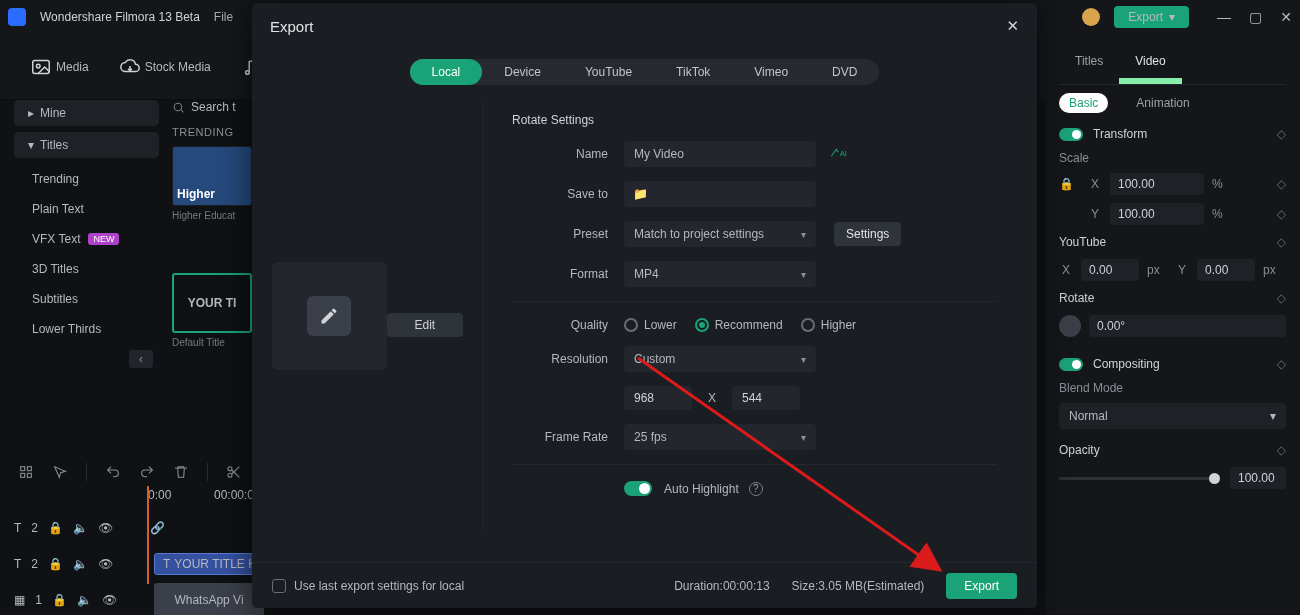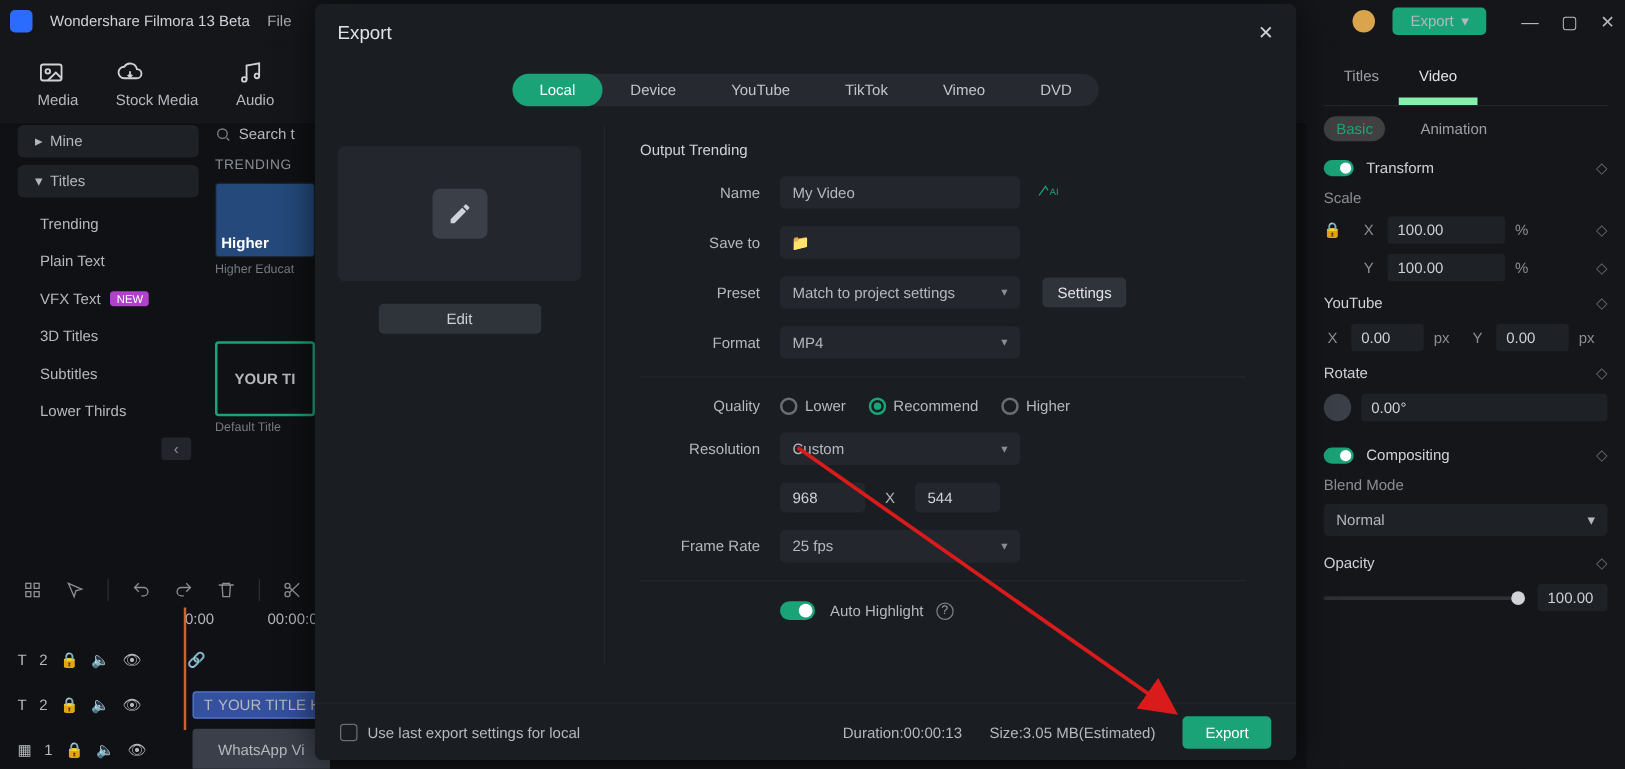--- a/index.html
+++ b/index.html
@@ -7,21 +7,21 @@
 .titlebar{height:34px;background:#14161a;display:flex;align-items:center;padding:0 8px;gap:14px}
 .app-icon{width:18px;height:18px;border-radius:4px;background:#2a6cff;display:inline-block}
 .titlebar .title{color:#cfd2d7}
 .titlebar .menu{color:#a8abb0;cursor:pointer}
 .titlebar-spacer{flex:1}
 .avatar{width:18px;height:18px;border-radius:50%;background:#d9a44c}
 .export-btn{background:#1aa376;color:#fff;padding:4px 14px;border-radius:4px;display:flex;align-items:center;gap:6px;cursor:pointer}
 .wctrl{display:flex;gap:18px;margin-left:14px;color:#9ca0a6}
 .wctrl span{cursor:pointer;font-size:14px}
 .toolbar{height:66px;background:#14161a;display:flex;align-items:center;gap:30px;padding:0 30px;border-bottom:1px solid #0c0e10}
-.tb-item{display:flex;flex-direction:column;align-items:flex-start;gap:4px;color:#cfd2d7;cursor:pointer}
+.tb-item{display:flex;flex-direction:row;align-items:center;gap:4px;color:#cfd2d7;cursor:pointer}
 .tb-item svg{width:22px;height:22px}
 .leftcol{position:absolute;left:14px;top:100px;width:145px}
 .pill{background:#1e2126;color:#cfd2d7;padding:6px 14px;border-radius:5px;margin-bottom:6px;display:flex;align-items:center;gap:6px;cursor:pointer}
 .side-item{padding:8px 18px;color:#8b8f95;cursor:pointer;display:flex;align-items:center;gap:8px}
 .side-item.active{color:#1aa376}
 .badge-new{background:#b042c9;color:#fff;font-size:9px;padding:1px 5px;border-radius:3px}
 .chev-box{background:#22252b;width:24px;height:18px;border-radius:3px;display:flex;align-items:center;justify-content:center;margin-left:115px;margin-top:6px;color:#8b8f95;cursor:pointer}
 .midcol{position:absolute;left:172px;top:100px;width:90px}
 .searchbar{display:flex;align-items:center;gap:6px;color:#7a7d83;margin-bottom:12px}
 .section-label{font-size:11px;letter-spacing:.5px;color:#8b8f95;margin:8px 0}
@@ -42,21 +42,21 @@
 .video-clip{width:110px;height:34px;background:#3a3f49;border-radius:3px;display:flex;align-items:center;justify-content:center;color:#cfd2d7;font-size:9px}
 .modal{position:absolute;left:252px;top:3px;width:785px;height:605px;background:#1a1d22;border-radius:6px;box-shadow:0 0 30px rgba(0,0,0,.6);z-index:50;overflow:hidden}
 .modal-head{display:flex;align-items:center;padding:14px 18px}
 .modal-head .title{font-size:15px;color:#e0e2e6}
 .modal-close{margin-left:auto;cursor:pointer;color:#cfd2d7;font-size:15px}
 .seg{display:flex;justify-content:center;padding:10px 0 16px}
 .seg-track{background:#262a30;border-radius:18px;display:flex}
 .seg-item{padding:6px 22px;color:#c2c5ca;cursor:pointer}
 .seg-item.active{background:#1aa376;color:#fff;border-radius:18px}
 .modal-body{display:flex;height:430px}
-.preview-col{width:232px;padding:16px 20px;display:flex;flex-direction:column;align-items:center;border-right:1px solid #23262c}
+.preview-col{width:232px;padding:16px 20px;display:flex;flex-direction:row;align-items:center;border-right:1px solid #23262c}
 .preview-box{width:195px;height:108px;background:#23262c;border-radius:6px;display:flex;align-items:center;justify-content:center}
 .pencil-box{width:44px;height:40px;background:#3a3f48;border-radius:6px;display:flex;align-items:center;justify-content:center}
 .edit-btn{margin-top:18px;width:130px;background:#2f333a;color:#cfd2d7;text-align:center;padding:5px 0;border-radius:4px;cursor:pointer}
 .settings-col{flex:1;padding:12px 40px 12px 28px;overflow:auto;position:relative}
 .settings-col::-webkit-scrollbar{width:6px}
 .settings-col::-webkit-scrollbar-thumb{background:#34383f;border-radius:3px}
 .h2{color:#cfd2d7;margin-bottom:14px}
 .row{display:flex;align-items:center;margin-bottom:14px}
 .row .lbl{width:112px;text-align:right;padding-right:16px;color:#b5b8bd}
 .inp{flex:1;background:#23262c;color:#cfd2d7;padding:6px 10px;border-radius:4px;display:flex;align-items:center;justify-content:space-between;max-width:192px}
@@ -81,21 +81,21 @@
 .foot-spacer{flex:1}
 .foot-txt{margin-right:22px;color:#b5b8bd}
 .exp-final{background:#1aa376;color:#fff;padding:6px 18px;border-radius:4px;cursor:pointer}
 .arrow-svg{position:absolute;top:352px;left:632px;z-index:60;pointer-events:none}
 .rightpanel{position:absolute;right:0;top:44px;width:255px;bottom:0;background:#14161a;padding:0 14px}
 .rtabs{display:flex;border-bottom:1px solid #22252b;margin-bottom:8px}
 .rtab{padding:10px 16px;color:#9ca0a6;cursor:pointer}
 .rtab.active{color:#e0e2e6;border-bottom:6px solid #86efac}
 .subtabs{display:flex;gap:18px;margin:6px 0 14px}
 .subtab{color:#9ca0a6;cursor:pointer;padding:3px 10px;border-radius:10px}
-.subtab.active{background:#404040;color:#1aa376}
+.subtab.active{background:#ffffff;color:#1aa376}
 .prop-row{display:flex;align-items:center;margin-bottom:10px}
 .sw{width:24px;height:13px;background:#1aa376;border-radius:8px;position:relative;margin-right:10px}
 .sw::after{content:"";width:9px;height:9px;background:#fff;border-radius:50%;position:absolute;top:2px;left:13px}
 .prop-title{color:#cfd2d7}
 .kf{margin-left:auto;color:#666a70}
 .sub-label{color:#8b8f95;margin:6px 0 8px}
 .xy-row{display:flex;align-items:center;gap:8px;margin-bottom:8px}
 .xy-lbl{width:14px;color:#8b8f95;text-align:center}
 .num-inp{background:#1e2126;color:#cfd2d7;padding:4px 8px;border-radius:3px;width:94px}
 .unit{color:#8b8f95;width:20px}
@@ -371,21 +371,21 @@
       <div class="preview-box">
         <div class="pencil-box">
           <svg width="20" height="20" viewBox="0 0 24 24" fill="#cfd2d7">
               <path d="M3 17.25V21h3.75L17.81 9.94l-3.75-3.75L3 17.25zM20.71 7.04a1 1 0 000-1.41l-2.34-2.34a1 1 0 00-1.41 0l-1.83 1.83 3.75 3.75 1.83-1.83z"></path>
             </svg>
         </div>
       </div>
       <div class="edit-btn">Edit</div>
     </div>
     <div class="settings-col">
-      <div class="h2">Output Trending</div>
+      <div class="h2">Rotate Settings</div>
       <div class="row">
         <div class="lbl">Name</div>
         <div class="inp">
             <span>My Video</span>
           </div>
         <span class="ai-icon">
           <svg width="18" height="14" viewBox="0 0 28 18" fill="none" stroke="#1aa376" stroke-width="1.6">
               <path d="M2 14L10 3l3 5"></path>
               <text x="15" y="14" fill="#1aa376" font-size="9" stroke="none">AI</text>
             </svg>

